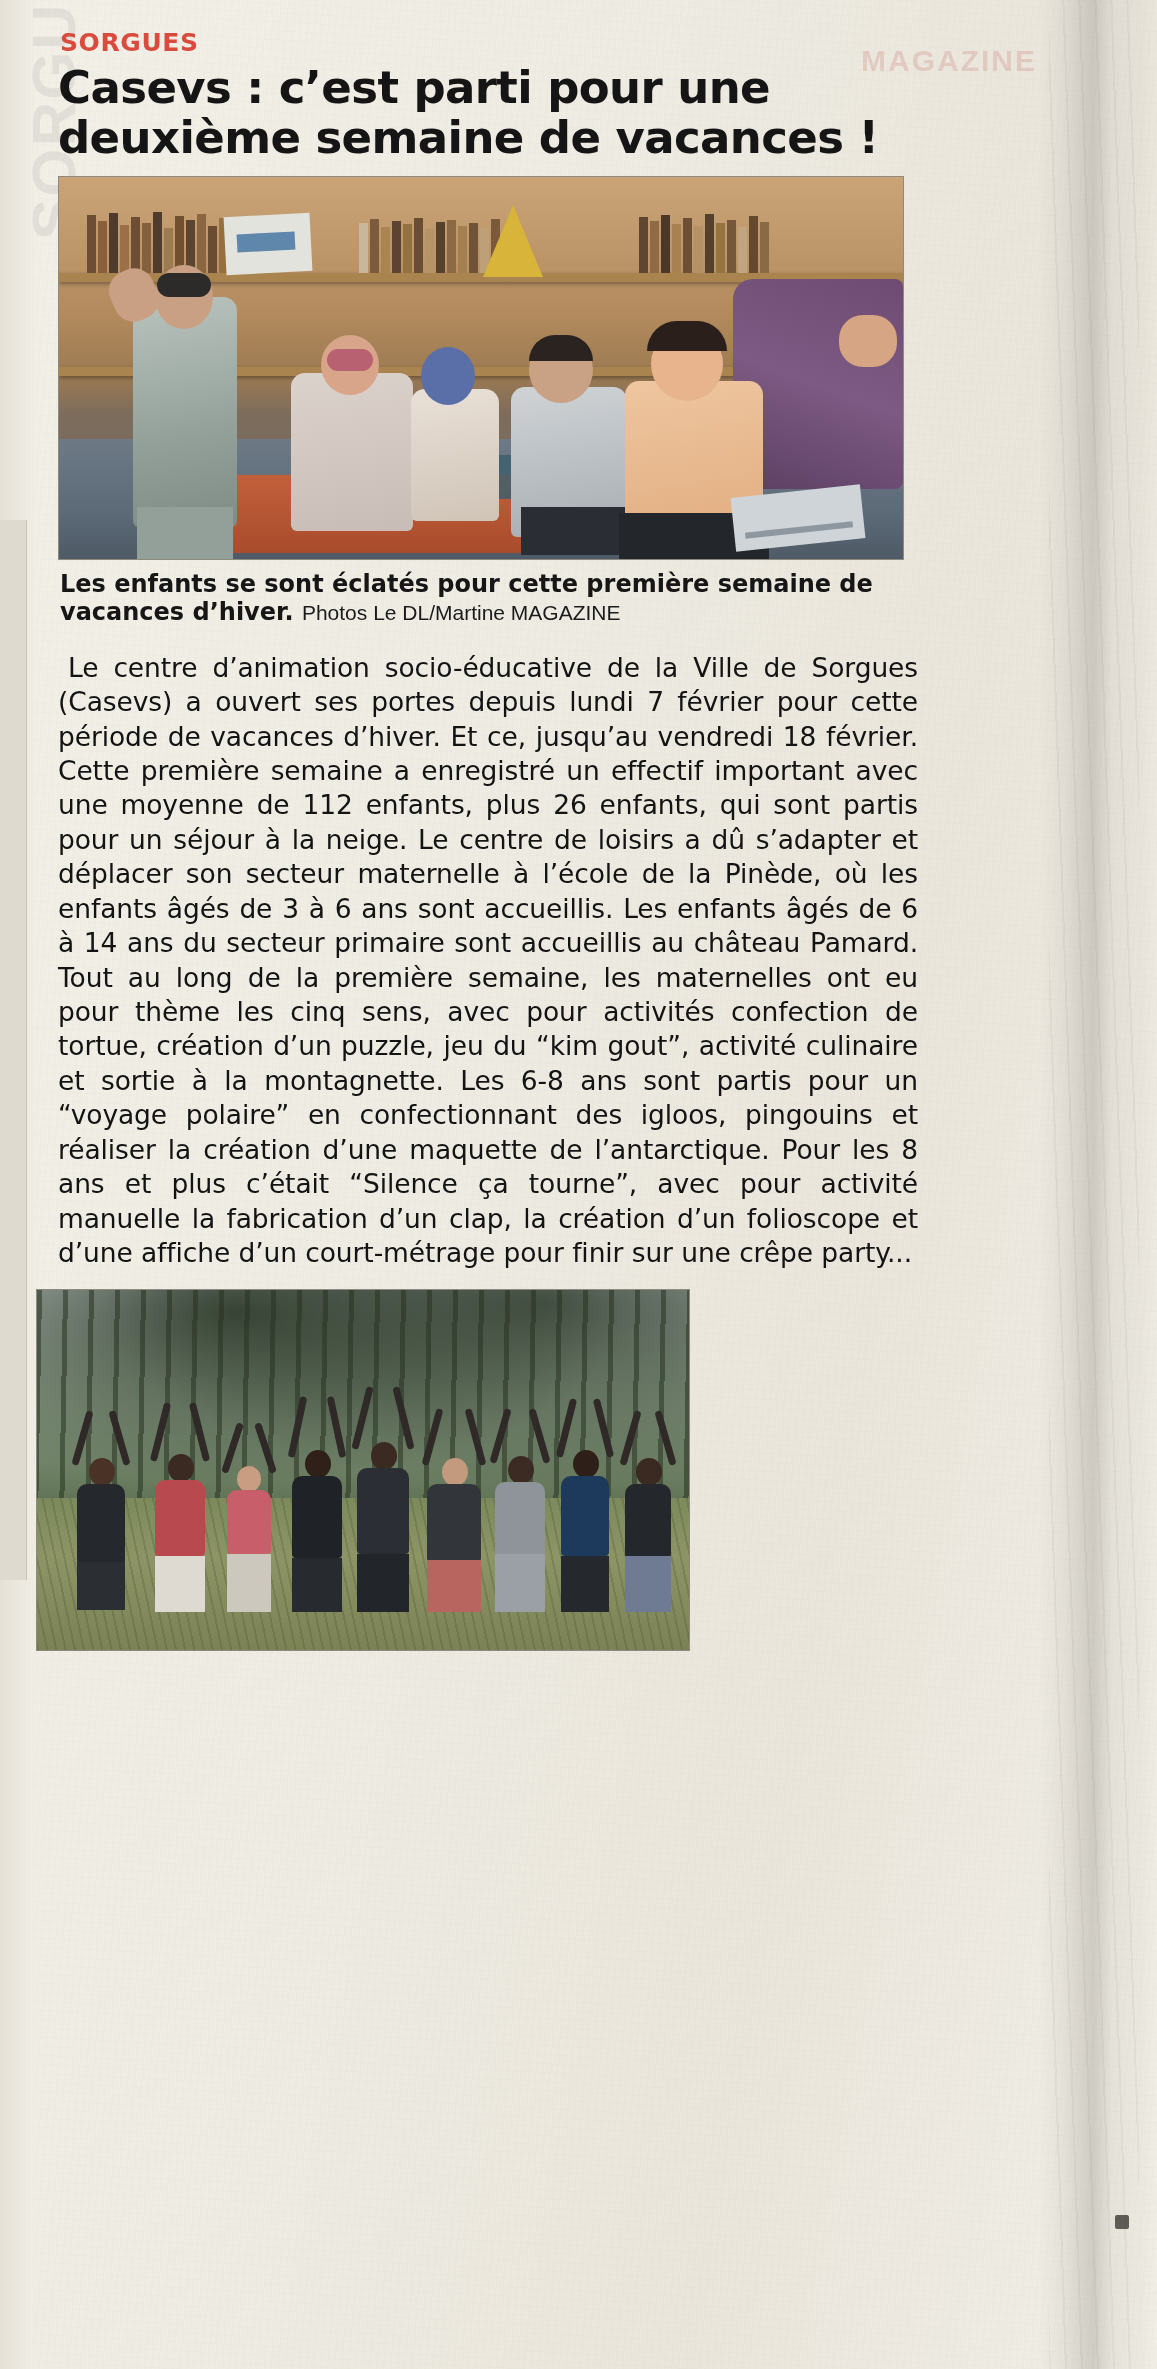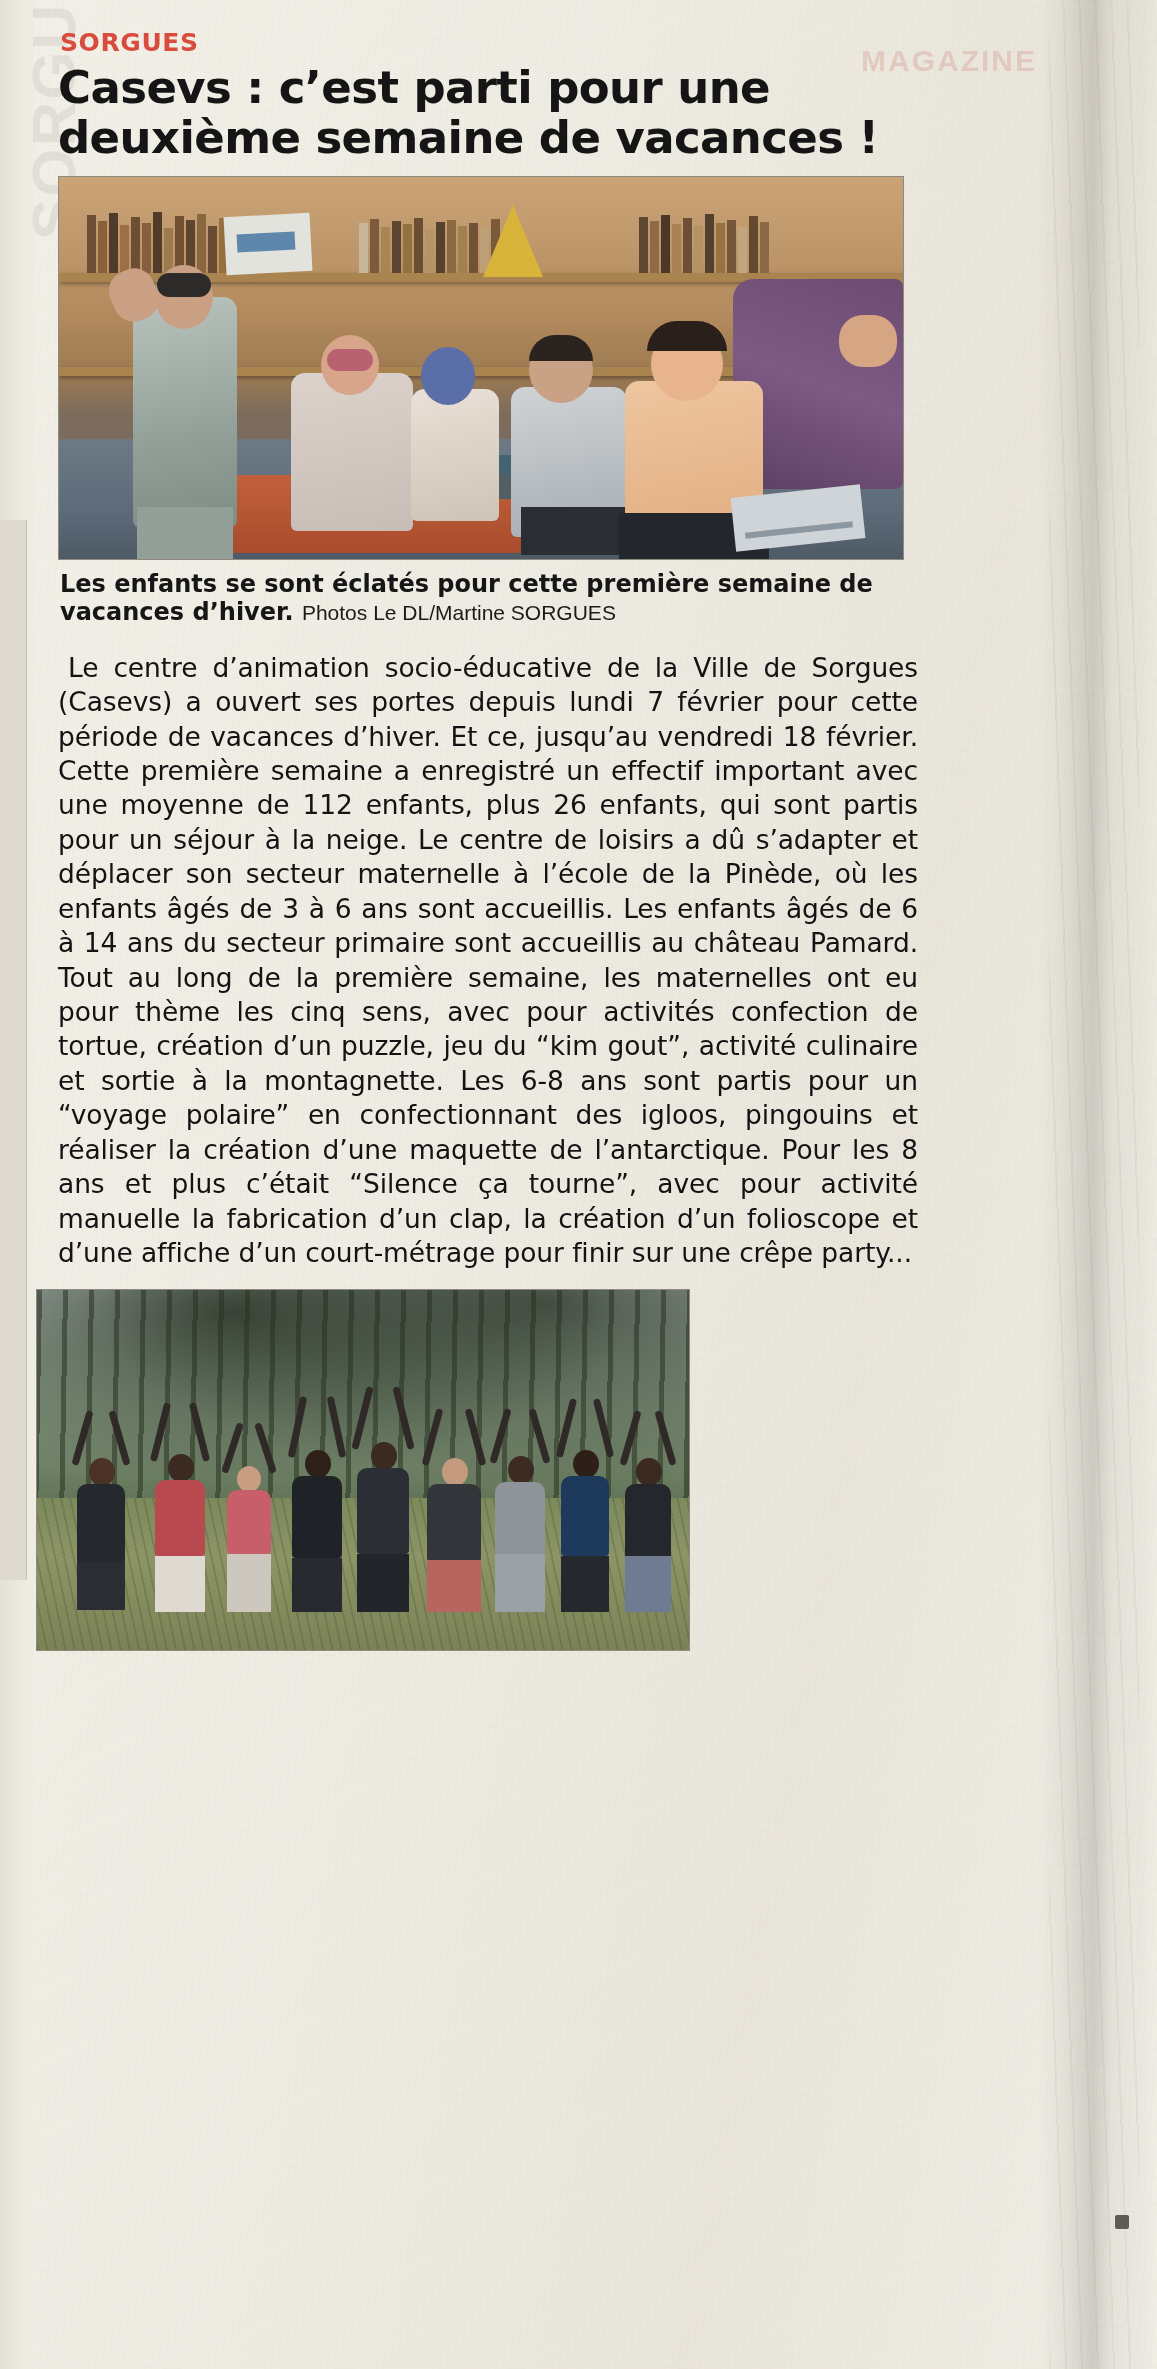--- a/index.html
+++ b/index.html
@@ -366,21 +366,21 @@
       <div style="position:absolute;left:560px;top:336px;width:150px;height:56px;background:#23262b;"></div>
 
       <div style="position:absolute;right:6px;top:138px;width:58px;height:52px;background:#d6a684;border-radius:24px;"></div>
 
       <div style="position:absolute;right:40px;bottom:14px;width:130px;height:54px;background:#cfd4d8;transform:rotate(-6deg);"></div>
       <div style="position:absolute;right:50px;bottom:26px;width:108px;height:6px;background:#8d97a0;transform:rotate(-6deg);"></div>
     </div>
 
     <div class="caption">
       <span>Les enfants se sont éclatés pour cette première semaine de vacances d’hiver.</span>
-      <span class="credit">Photos Le DL/Martine SORGUES</span>
+      <span class="credit">Photos Le DL/Martine MAGAZINE</span>
     </div>
 
     <div class="body-text">
       <p>Le centre d’animation socio-éducative de la Ville de Sorgues (Casevs) a ouvert ses portes depuis lundi 7 février pour cette période de vacances d’hiver. Et ce, jusqu’au vendredi 18 février. Cette première semaine a enregistré un effectif important avec une moyenne de 112 enfants, plus 26 enfants, qui sont partis pour un séjour à la neige. Le centre de loisirs a dû s’adapter et déplacer son secteur maternelle à l’école de la Pinède, où les enfants âgés de 3 à 6 ans sont accueillis. Les enfants âgés de 6 à 14 ans du secteur primaire sont accueillis au château Pamard. Tout au long de la première semaine, les maternelles ont eu pour thème les cinq sens, avec pour activités confection de tortue, création d’un puzzle, jeu du “kim gout”, activité culinaire et sortie à la montagnette. Les 6-8 ans sont partis pour un “voyage polaire” en confectionnant des igloos, pingouins et réaliser la création d’une maquette de l’antarctique. Pour les 8 ans et plus c’était “Silence ça tourne”, avec pour activité manuelle la fabrication d’un clap, la création d’un folioscope et d’une affiche d’un court-métrage pour finir sur une crêpe party...</p>
     </div>
 
     <div class="spacer-18"></div>
 
     <div class="photo photo-2">
       <div class="p2-sky"></div>

